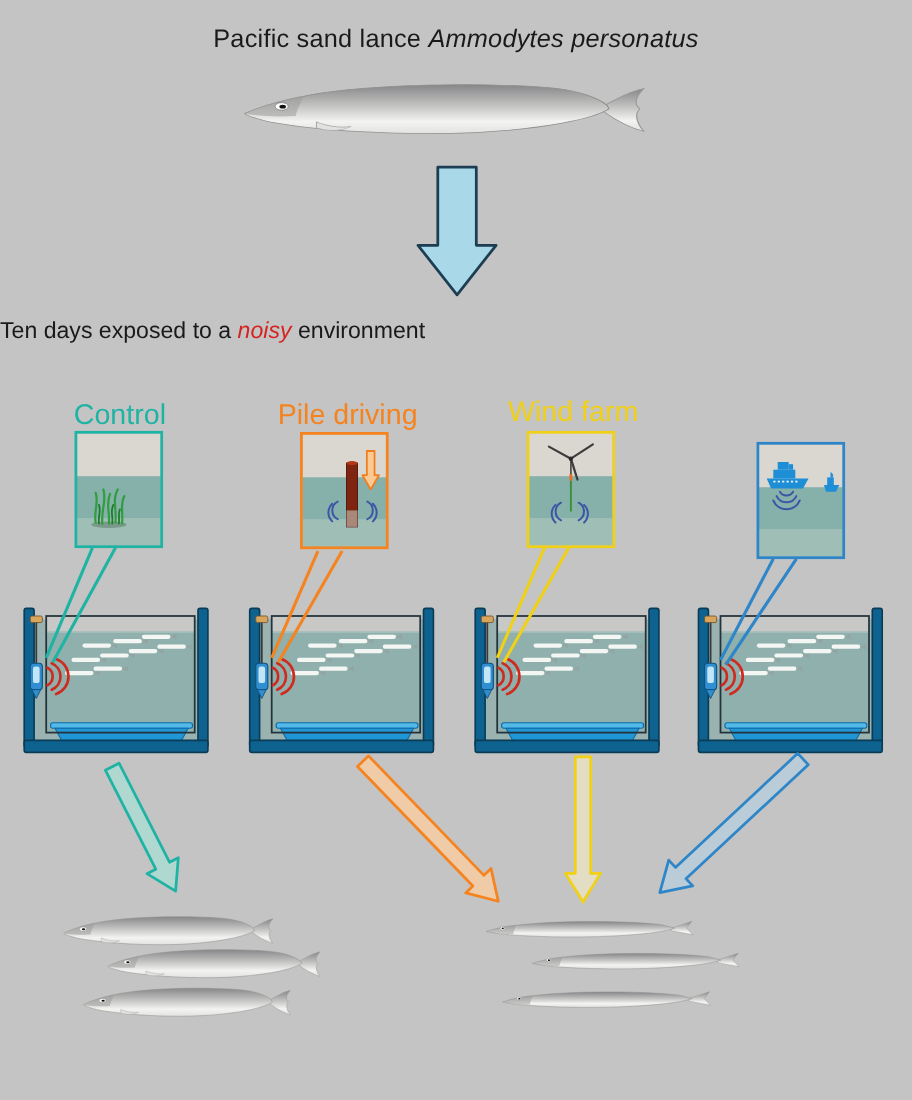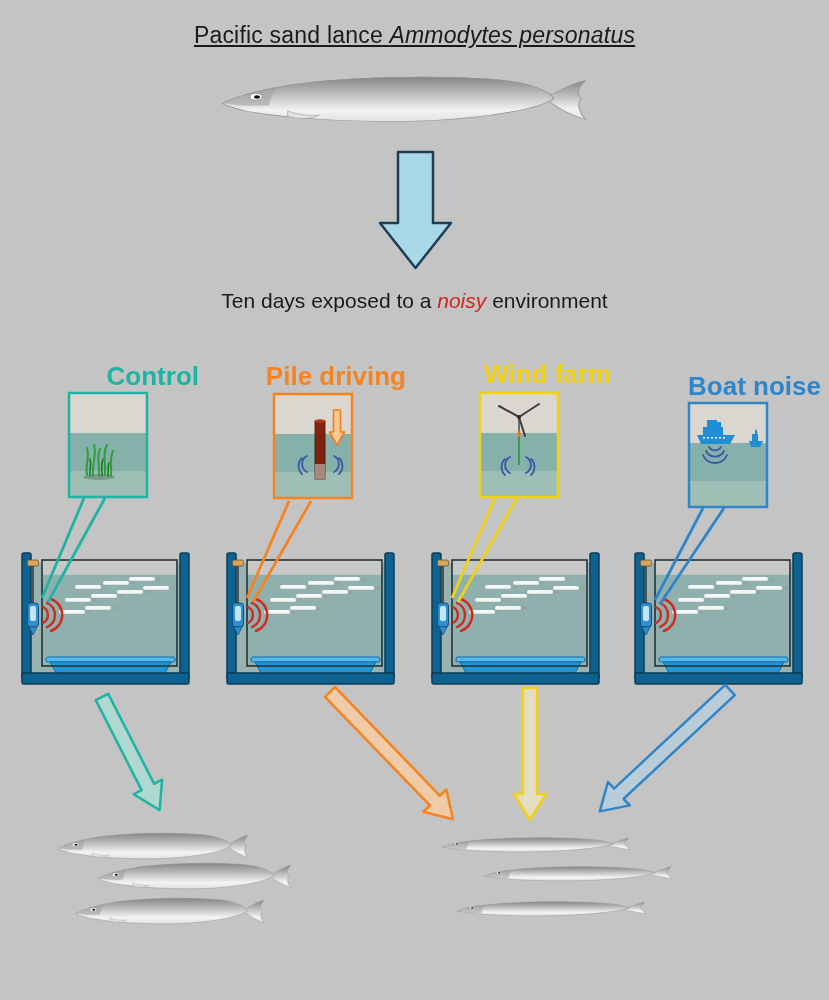--- a/index.html
+++ b/index.html
@@ -7,33 +7,32 @@
     width:829px;height:1000px;overflow:hidden;
     background:var(--bg,#c4c4c4);
     font-family:"Liberation Sans", sans-serif;
   }
   .canvas{position:relative;width:829px;height:1000px;background:var(--bg,#c4c4c4);}
   .scene{position:absolute;left:0;top:0;}
   .title{
     position:absolute;top:22px;left:0;width:100%;
     text-align:center;font-size:23px;font-weight:500;color:var(--ink,#1a1a1a);
     letter-spacing:.2px;
-    text-decoration:underline;
   }
   .title .sp{font-style:italic;}
   .caption{
-    position:absolute;left:0;width:100%;text-align:center;
+    position:absolute;left:0;width:100%;text-align:left;
     font-size:21px;color:var(--ink,#1a1a1a);font-weight:400;
   }
   .caption em{color:var(--red,#d42421);font-style:italic;}
   .caption.mid{top:289px;}
   .caption.bottom{top:951px;}
   .plabel{
-    position:absolute;width:180px;text-align:right;
-    font-size:26px;font-weight:700;
+    position:absolute;width:180px;text-align:center;
+    font-size:26px;font-weight:400;
   }
   .plabel.c0{left:19px;top:361px;color:var(--teal,#1fb3a4);}
   .plabel.c1{left:226px;top:361px;color:var(--orange,#f5831f);}
   .plabel.c2{left:431px;top:359px;color:var(--yellow,#f0d117);}
   .plabel.c3{left:641px;top:371px;color:var(--blue,#2e86c8);}
 </style>
 </head>
 <body>
 
 <div class="canvas">
@@ -267,16 +266,15 @@
     <span class="sp">Ammodytes personatus</span>
   </div>
 
   <div class="caption mid">
     <span>Ten days exposed to a </span><em>noisy</em><span> environment</span>
   </div>
 
   <div class="plabel c0">Control</div>
   <div class="plabel c2">Wind farm</div>
   <div class="plabel c1">Pile driving</div>
-  <div class="plabel c3">Boat noise</div>
 
 
 </div>
 
 </body></html>

